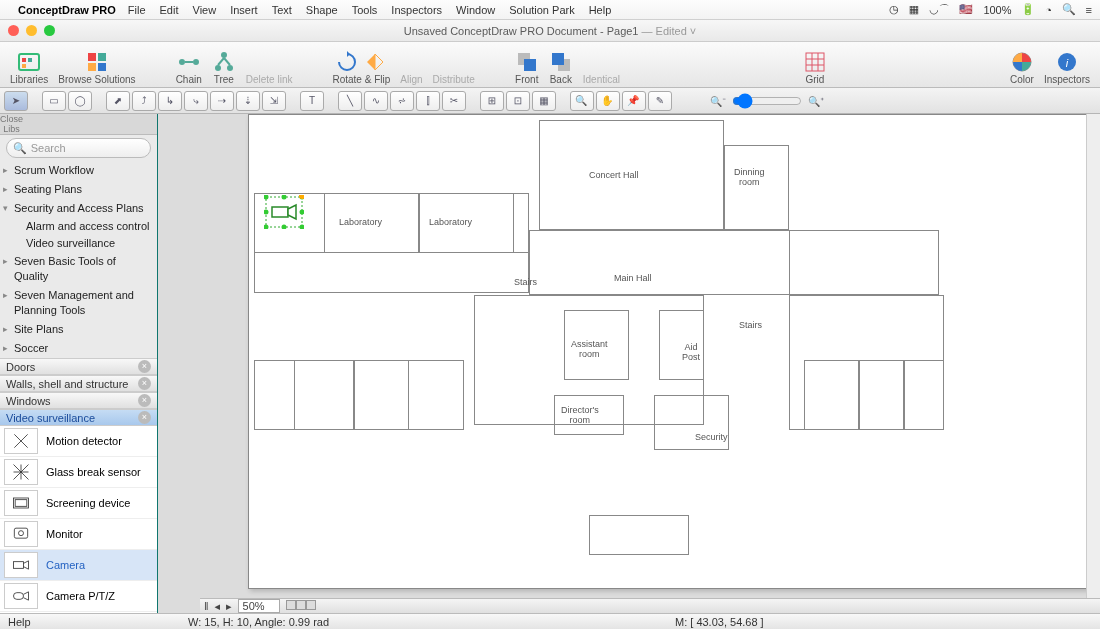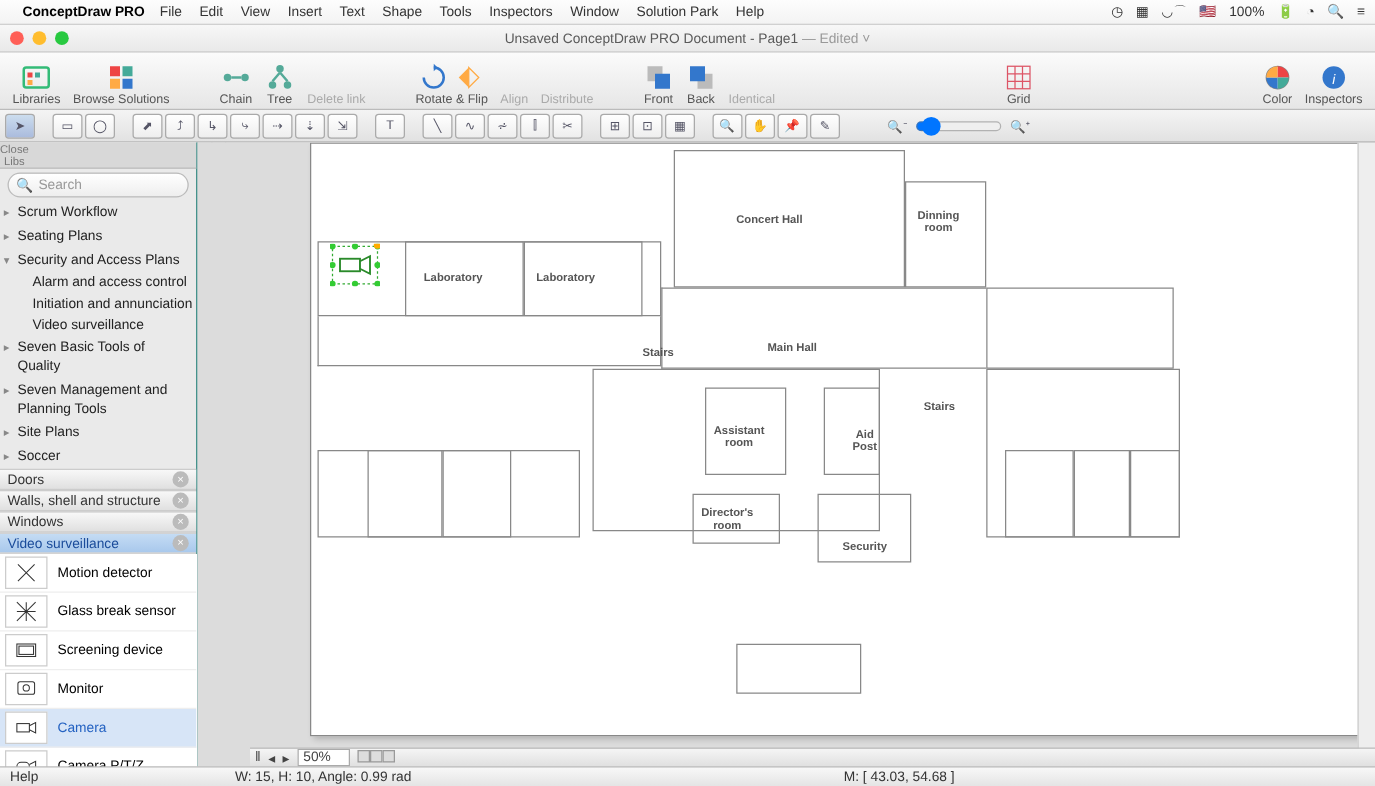--- a/index.html
+++ b/index.html
@@ -53,21 +53,21 @@
 .libtab.selected { background:linear-gradient(#c5dcf4,#a8c8ec); color:#1a4b9a;}
 .libtab .closex { margin-left:auto; width:13px;height:13px;border-radius:50%;background:#bbb;color:#fff;font-size:9px;text-align:center;line-height:13px;}
 .shapelist { flex:1; overflow:auto; background:#fff;}
 .shaperow { display:flex; align-items:center; height:31px; border-bottom:1px solid #eee; padding:0 4px;}
 .shaperow.selected { background:#d7e5f7;}
 .shaperow .thumb { width:34px; height:26px; border:1px solid #ccc; background:#fff; margin-right:8px; display:flex;align-items:center;justify-content:center;}
 .shaperow .thumb svg{width:20px;height:20px;}
 .shaperow.selected .name{color:#2462c2;}
 
 
-.canvaswrap { flex:1; background:#dcdcdc; position:relative; overflow:hidden;font-weight:bold;}
+.canvaswrap { flex:1; background:#dcdcdc; position:relative; overflow:hidden;}
 .canvas { position:absolute; left:90px; top:0; width:890px; height:475px; background:#fff; border:1px solid #888; box-shadow:2px 2px 5px rgba(0,0,0,0.2);}
 .room { position:absolute; border:1px solid #888; }
 .rlabel { position:absolute; color:#555; font-size:9px; text-align:center; }
 .vscroll { position:absolute; right:0; top:0; width:14px; bottom:14px; background:#eee; border-left:1px solid #ccc;}
 
 .bottombar { position:absolute; left:200px; right:0; bottom:16px; height:15px; background:linear-gradient(#f5f5f5,#e0e0e0); border-top:1px solid #bbb; display:flex; align-items:center; font-size:10px; color:#444; padding:0 4px; gap:6px;}
 .bottombar .zbox{border:1px solid #aaa;padding:0 14px 0 4px;background:#fff;position:relative;}
 .bottombar .pagetabs span{display:inline-block;width:10px;height:10px;border:1px solid #999;background:#ddd;}
 .statusbar { position:absolute; left:0; right:0; bottom:0; height:16px; background:linear-gradient(#f8f8f8,#e4e4e4); border-top:1px solid #bbb; display:flex; align-items:center; font-size:10px; color:#333; padding:0 8px;}
 .statusbar .sl{width:180px;}
@@ -291,21 +291,20 @@
       <input style="">
       <div class="grid">▦</div>
       <div class="mag">🔍</div>
     </div>
     <div class="search2">🔍<span textcontent="Search">Search</span></div>
     <div class="treelist">
       <div class="treeitem">Scrum Workflow</div>
       <div class="treeitem">Seating Plans</div>
       <div class="treeitem open">Security and Access Plans</div>
       <div class="treesub">Alarm and access control</div>
-      <div class="treesub">Initiation and annunciation</div>
       <div class="treesub">Video surveillance</div>
       <div class="treeitem">Seven Basic Tools of Quality</div>
       <div class="treeitem">Seven Management and Planning Tools</div>
       <div class="treeitem">Site Plans</div>
       <div class="treeitem">Soccer</div>
     </div>
     <div class="libtab">
         <span>Doors</span>
         <span class="closex">×</span>
       </div>
@@ -404,21 +403,21 @@
       <div class="room" style="left:315px;top:195px;width:65px;height:70px"></div>
       <div class="rlabel" style="left:322px;top:224px;white-space:pre">Assistant
 room</div>
       <div class="room" style="left:410px;top:195px;width:45px;height:70px"></div>
       <div class="rlabel" style="left:433px;top:227px;white-space:pre">Aid
 Post</div>
       <div class="room" style="left:305px;top:280px;width:70px;height:40px"></div>
       <div class="rlabel" style="left:312px;top:290px;white-space:pre">Director's
 room</div>
       <div class="room" style="left:405px;top:280px;width:75px;height:55px"></div>
-      <div class="rlabel" style="left:425px;top:317px">Security</div>
+      <div class="rlabel" style="left:446px;top:317px">Security</div>
 
       <div class="room" style="left:5px;top:245px;width:210px;height:70px"></div>
       <div class="room" style="left:45px;top:245px;width:60px;height:70px"></div>
       <div class="room" style="left:105px;top:245px;width:55px;height:70px"></div>
 
       <div class="room" style="left:540px;top:180px;width:155px;height:135px"></div>
       <div class="room" style="left:555px;top:245px;width:55px;height:70px"></div>
       <div class="room" style="left:610px;top:245px;width:45px;height:70px"></div>
       <div class="room" style="left:655px;top:245px;width:40px;height:70px"></div>
 

